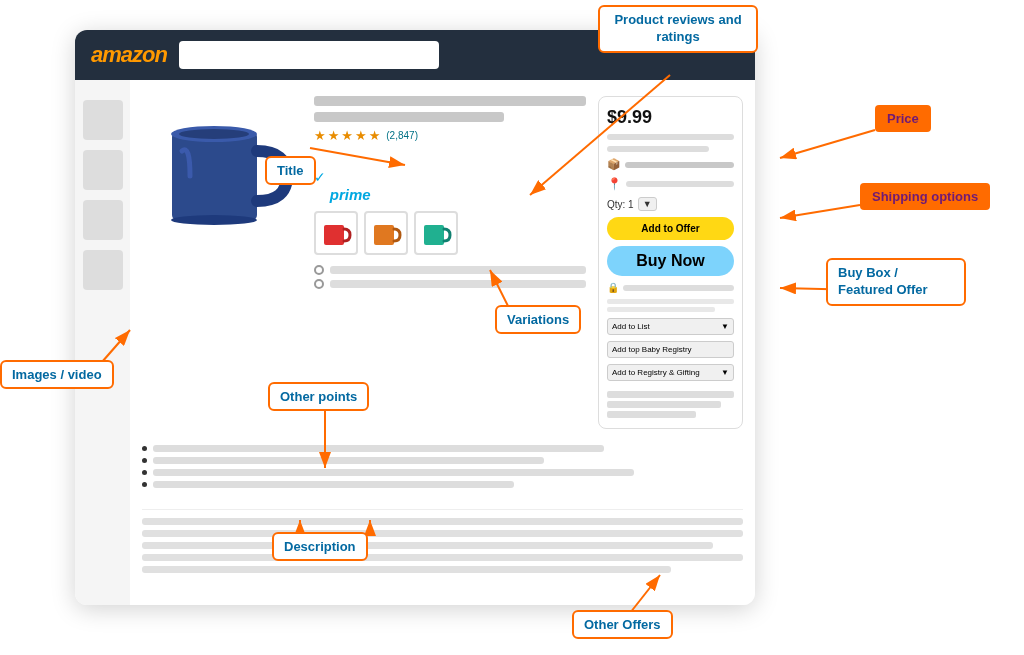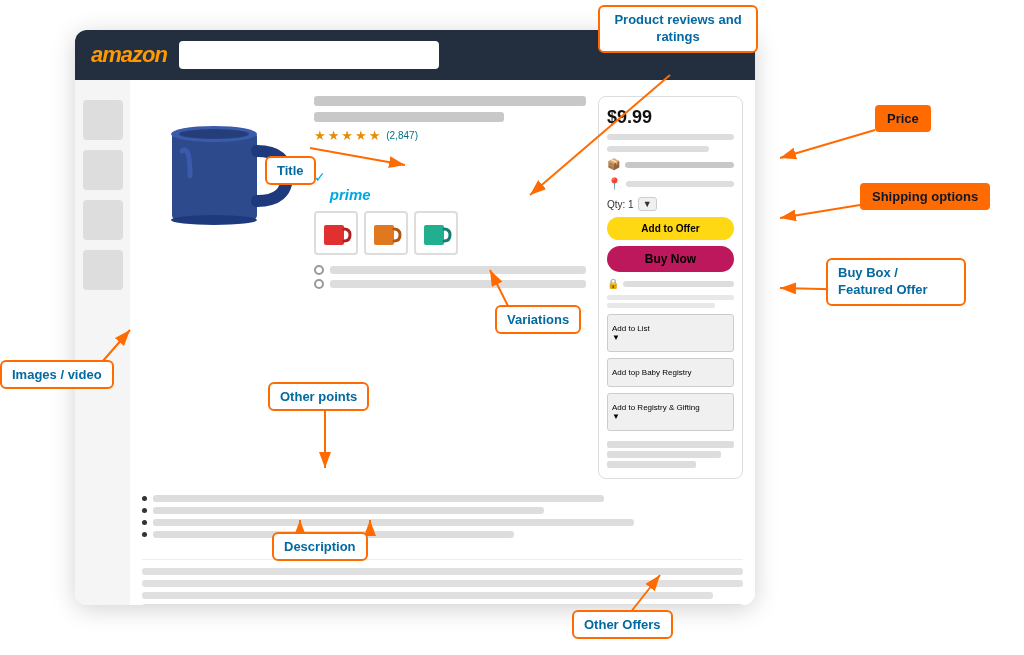--- a/index.html
+++ b/index.html
@@ -273,25 +273,25 @@
       border-radius: 20px;
       padding: 6px 0;
       font-size: 10px;
       font-weight: bold;
       cursor: pointer;
       width: 100%;
       text-align: center;
     }
 
     .buy-now-btn {
-      background: #be185d;
+      background: #7dd3fc;
       border: none;
       border-radius: 20px;
       padding: 6px 0;
-      font-size: 12px;
+      font-size: 16px;
       font-weight: bold;
       cursor: pointer;
       width: 100%;
       text-align: center;
     }
 
     .secure-row {
       display: flex;
       align-items: center;
       gap: 4px;
@@ -307,26 +307,26 @@
     .small-line {
       height: 5px;
       background: #e8e8e8;
       border-radius: 2px;
     }
 
     .list-btn {
       background: #f0f0f0;
       border: 1px solid #ccc;
       border-radius: 3px;
-      padding: 9px 4px;
+      padding: 3px 4px;
       font-size: 8px;
       display: flex;
       justify-content: space-between;
+      align-items: center;
       cursor: pointer;
-      flex-direction: column;
     }
 
     
     .other-offers-lines {
       display: flex;
       flex-direction: column;
       gap: 3px;
       margin-top: 4px;
     }
 
@@ -356,21 +356,21 @@
     }
 
     
     .annotation-orange {
       position: absolute;
       background: #ff6b00;
       border-radius: 4px;
       padding: 6px 12px;
       font-size: 13px;
       font-weight: bold;
-      color: #0f172a;
+      color: #701a75;
       white-space: nowrap;
       z-index: 10;
     }
   </style>
 </head>
 <body>
 
 <div class="browser-window">
   <div class="browser-header">
     <div class="amazon-logo">

